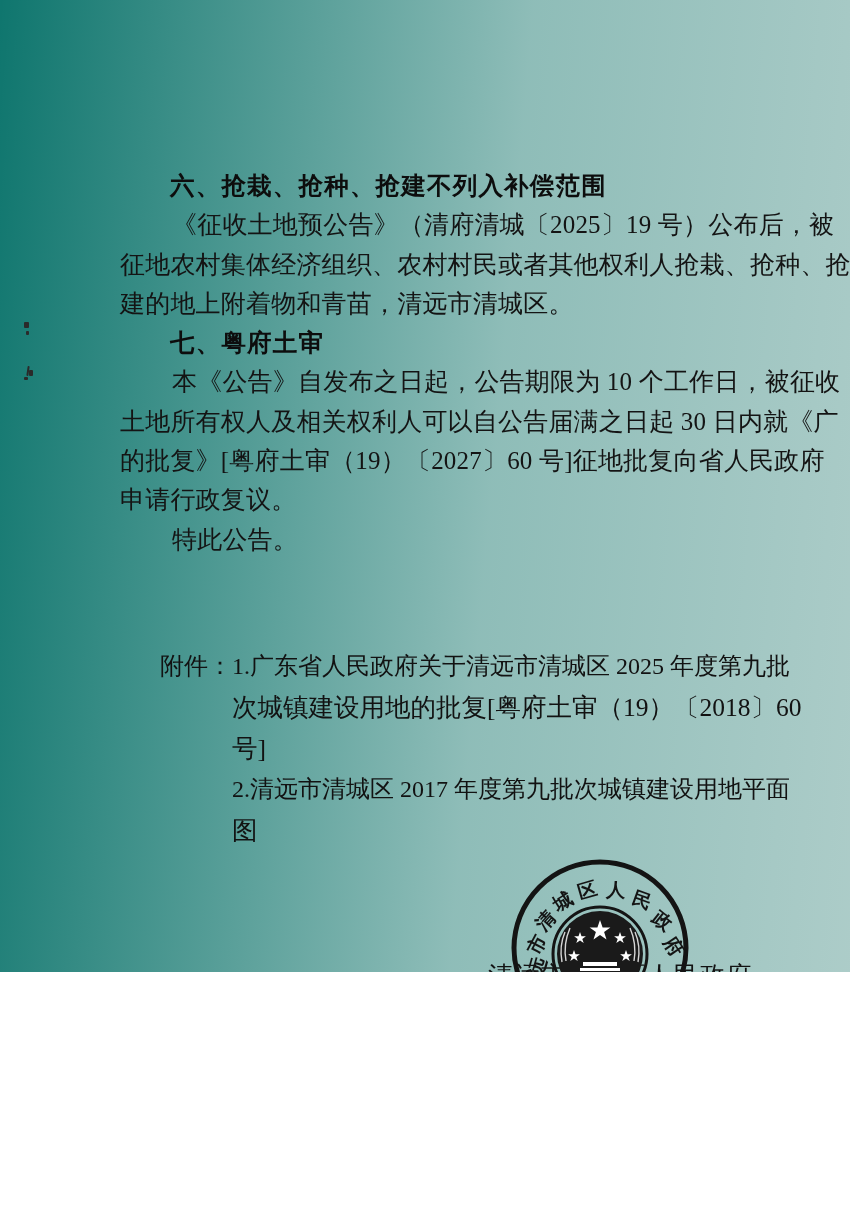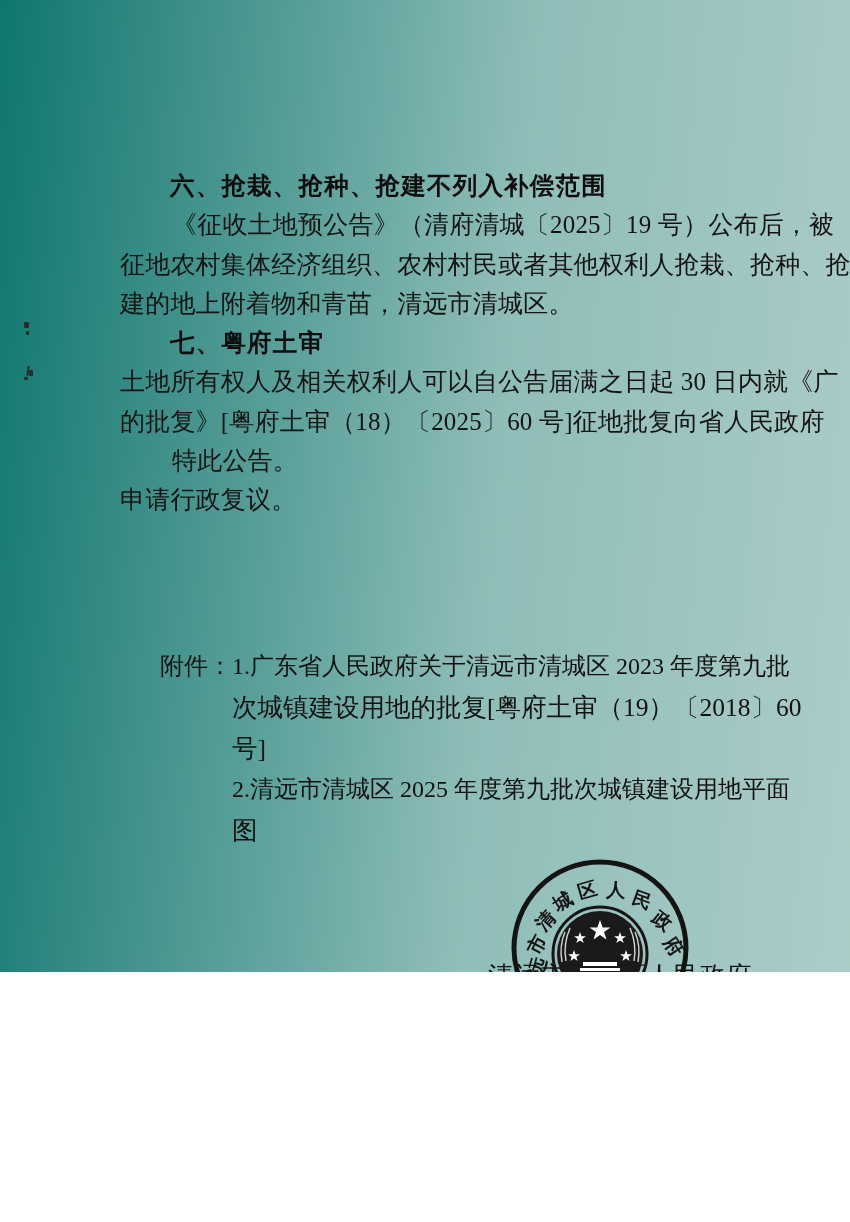--- a/index.html
+++ b/index.html
@@ -162,39 +162,40 @@
   <div class="speck s7"></div>
 
   <div class="doc-body">
 
     <div class="heading">六、抢栽、抢种、抢建不列入补偿范围</div>
     <div class="line indent2">《征收土地预公告》（清府清城〔2025〕19 号）公布后，被</div>
     <div class="line">征地农村集体经济组织、农村村民或者其他权利人抢栽、抢种、抢</div>
     <div class="line">建的地上附着物和青苗，清远市清城区。</div>
 
     <div class="heading">七、粤府土审</div>
+    <div class="line indent2">本《公告》自发布之日起，公告期限为 10 个工作日，被征收</div>
     <div class="line">土地所有权人及相关权利人可以自公告届满之日起 30 日内就《广</div>
-    <div class="line">的批复》[粤府土审（18）〔2025〕60 号]征地批复向省人民政府</div>
+    <div class="line">的批复》[粤府土审（19）〔2027〕60 号]征地批复向省人民政府</div>
+    <div class="line">申请行政复议。</div>
     <div class="line indent2">特此公告。</div>
-    <div class="line">申请行政复议。</div>
   </div>
 
   <div class="attach" style="top:646px;">
     <div class="attach-row">
       <span class="attach-label">附件：</span>
       <span>1.</span>
-        <span>广东省人民政府关于清远市清城区 2023 年度第九批</span>
+        <span>广东省人民政府关于清远市清城区 2025 年度第九批</span>
     </div>
     <div class="attach-hang">次城镇建设用地的批复[粤府土审（19）〔2018〕60</div>
     <div class="attach-hang">号]</div>
 
     <div class="attach-row">
       <span class="attach-label"></span>
       <span>2.</span>
-        <span>清远市清城区 2025 年度第九批次城镇建设用地平面</span>
+        <span>清远市清城区 2017 年度第九批次城镇建设用地平面</span>
     </div>
     <div class="attach-hang">图</div>
   </div>
 
   <div class="sign-block">
     <div class="sign-org">清远市清城区人民政府</div>
     <div class="sign-date">2025 年 5 月 8 日</div>
   </div>
 
   <div class="seal">

